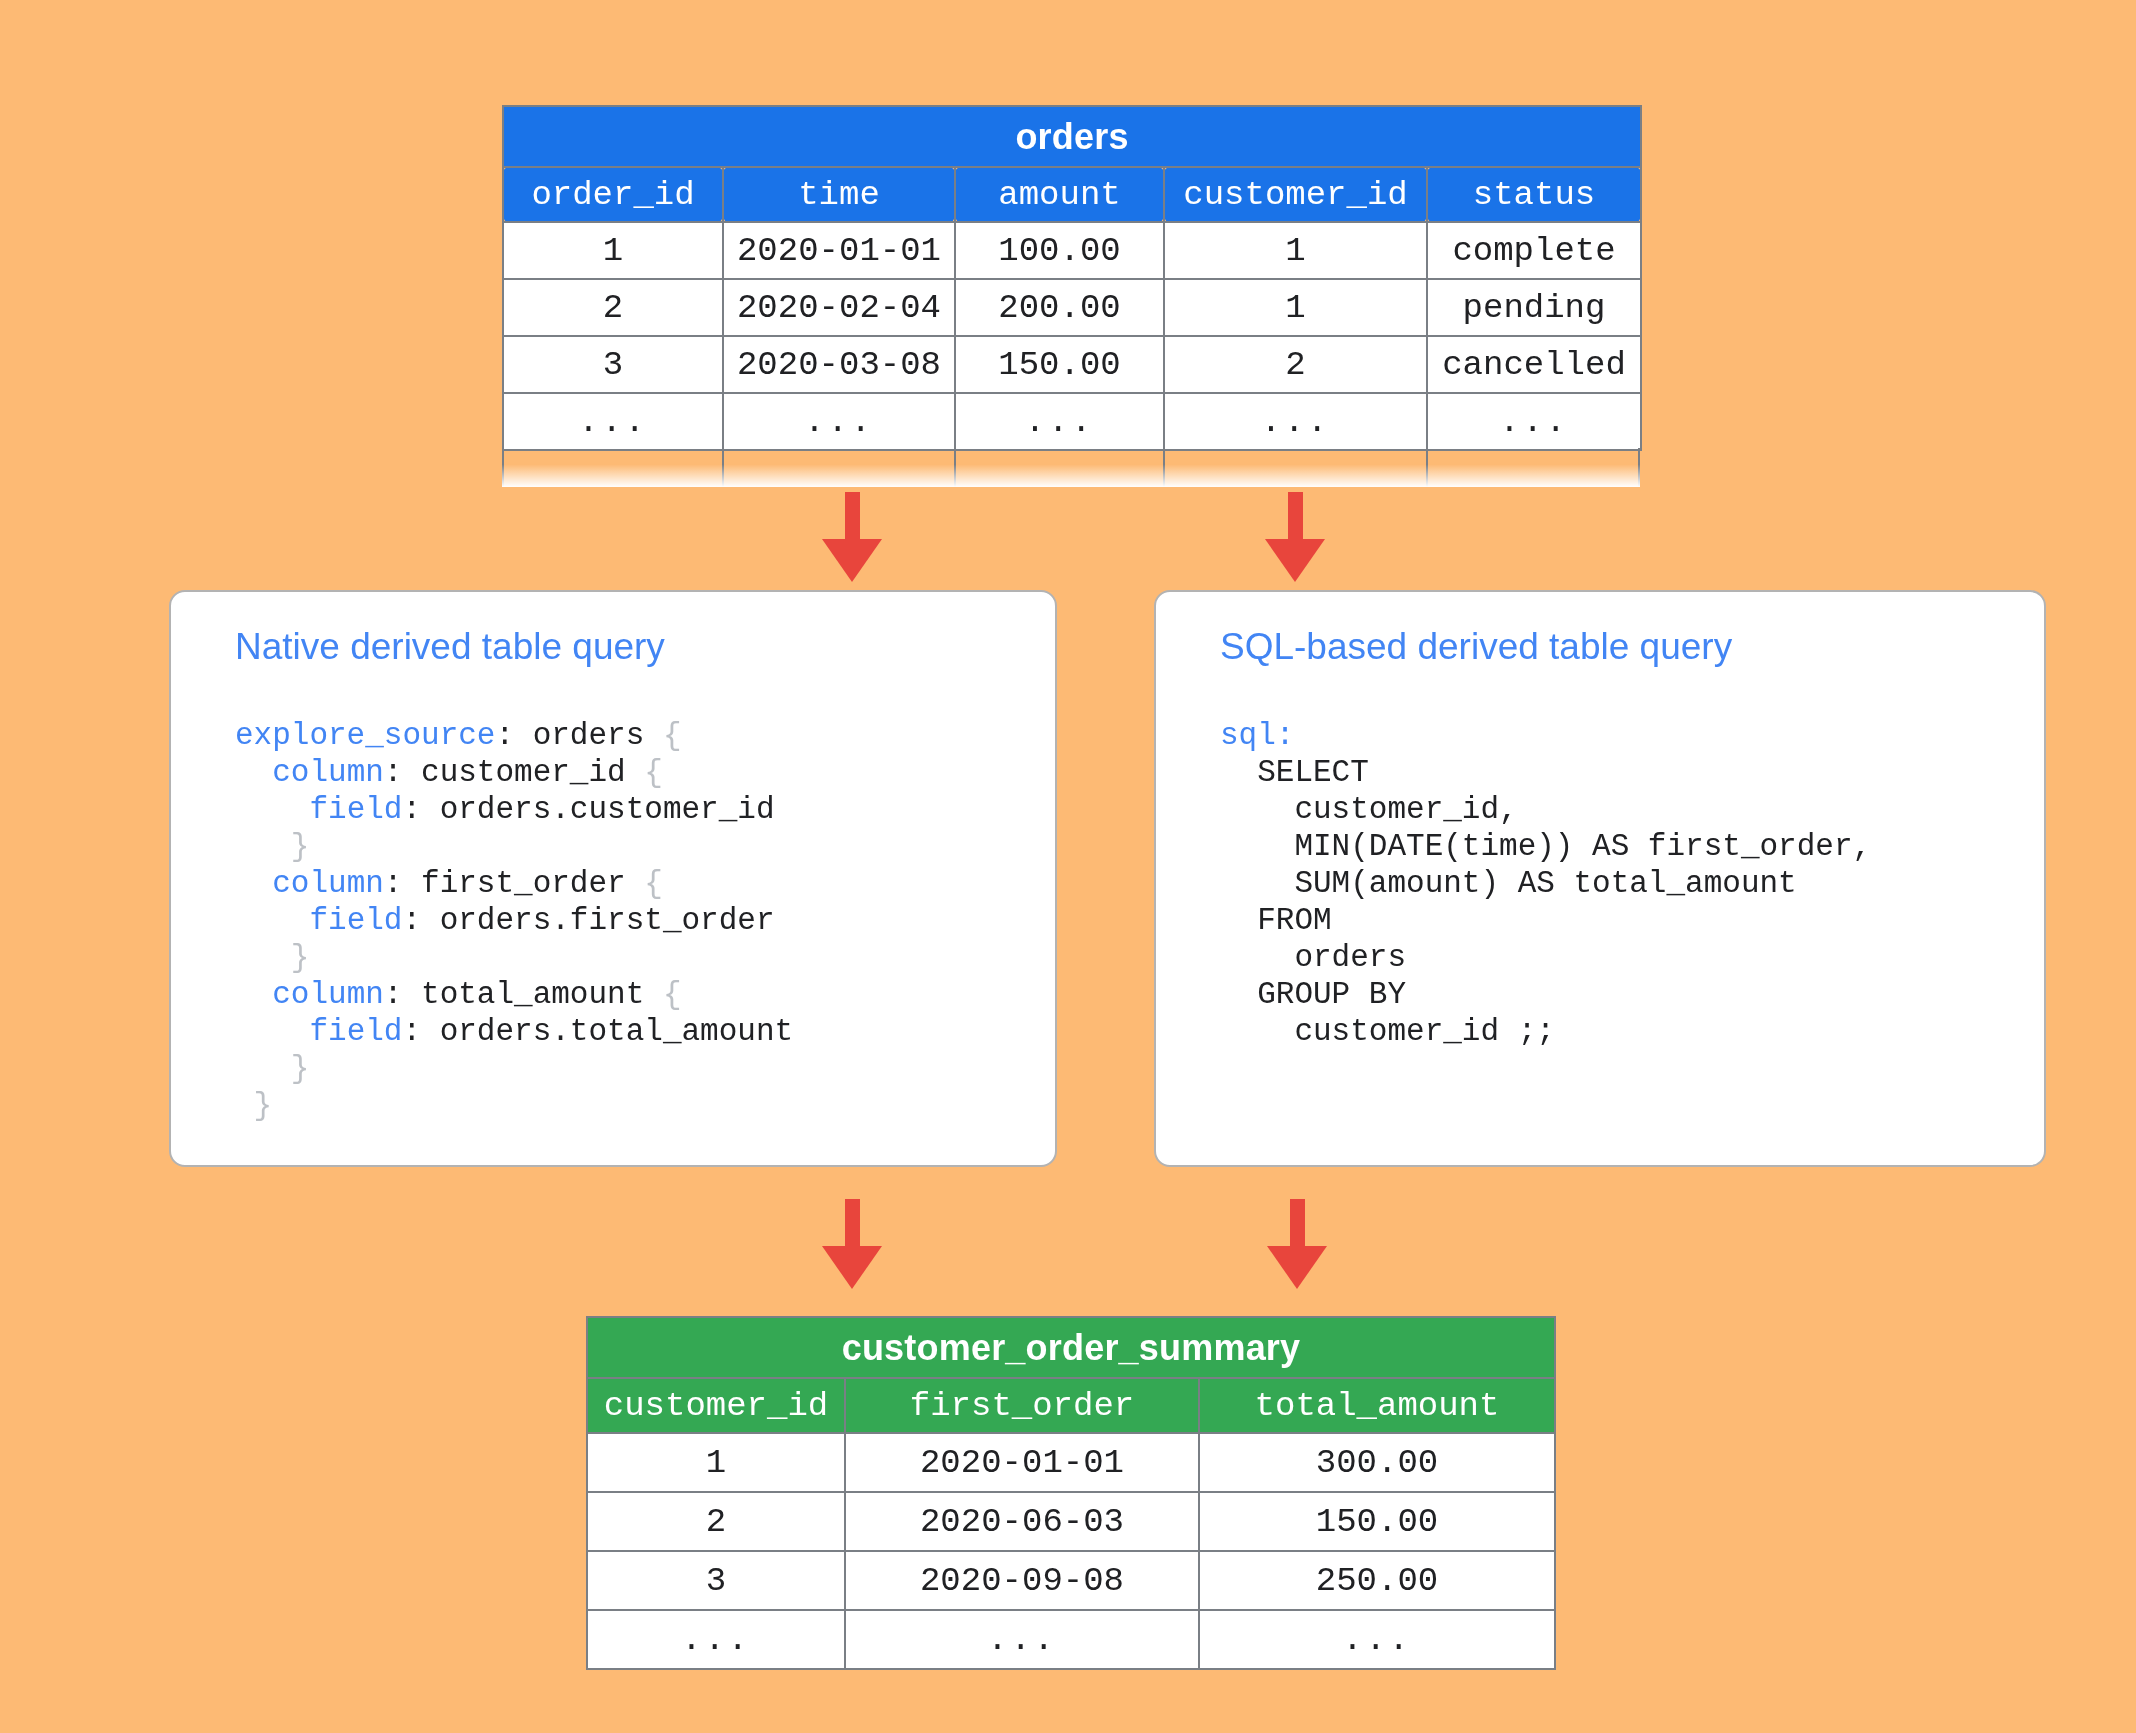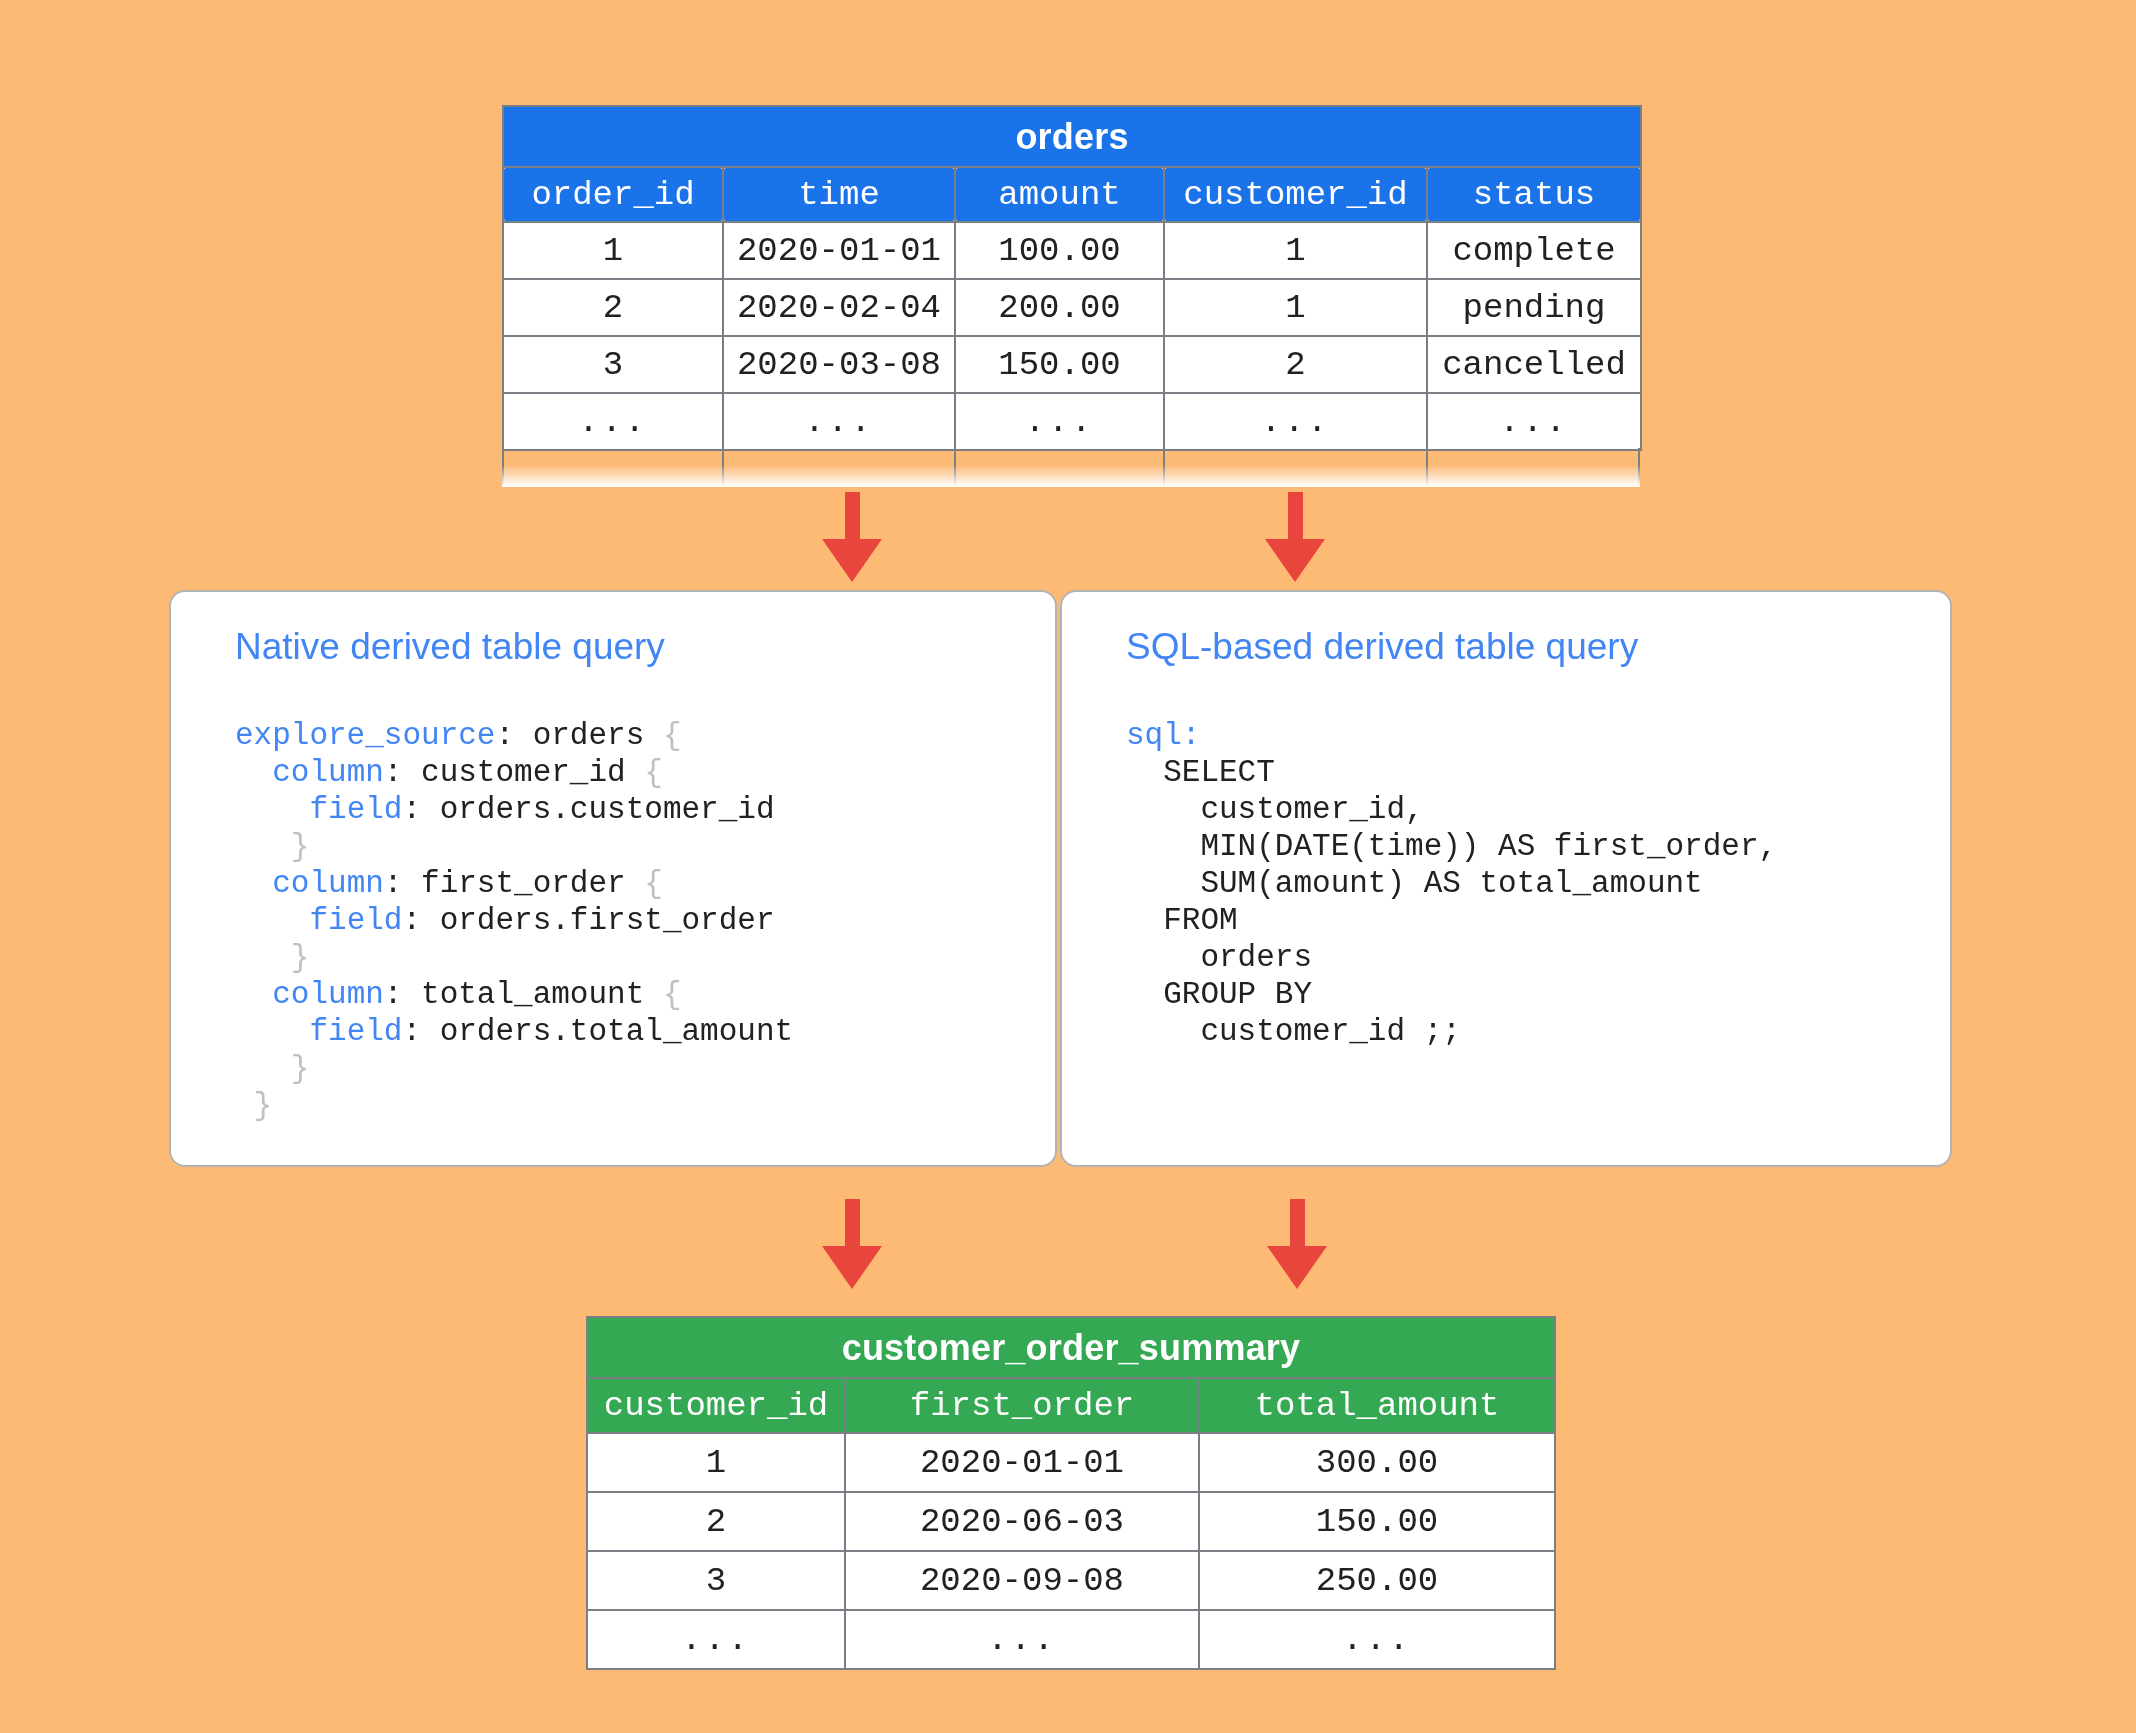--- a/index.html
+++ b/index.html
@@ -75,21 +75,21 @@
   }
 
   
   .card {
     position: absolute;
     background: #ffffff;
     border: 2.7px solid #b3b3b3;
     border-radius: 16px;
   }
   #card-native { left: 169px; top: 590px; width: 888px; height: 577px; }
-  #card-sql    { left: 1060px; top: 590px; width: 892px; height: 577px; padding-left: 36px; }
+  #card-sql    { left: 1154px; top: 590px; width: 892px; height: 577px; padding-left: 36px; }
   .card-title {
     position: absolute; left: 64px; top: 34px;
     font-family: "Liberation Sans", sans-serif;
     font-size: 37px; color: #4285f4; white-space: nowrap;
   }
   .code {
     position: absolute; left: 64px; top: 125px;
     font-family: "Liberation Mono", monospace;
     font-size: 31px; line-height: 37px;
     white-space: pre;

